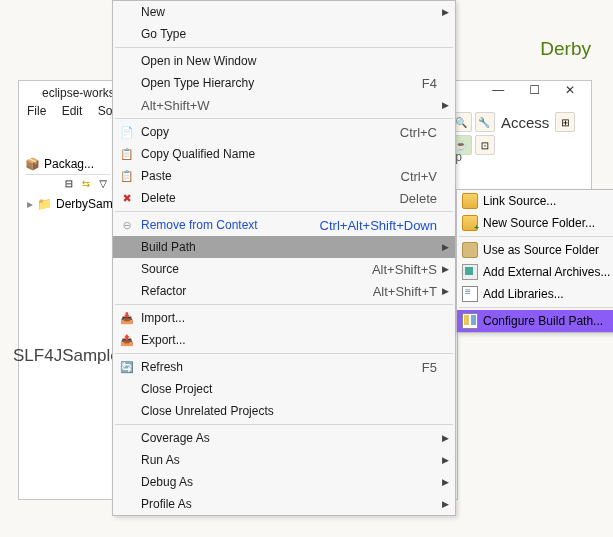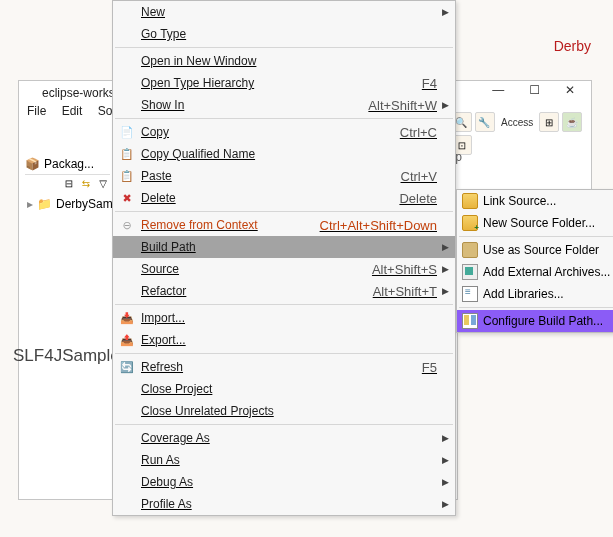--- a/index.html
+++ b/index.html
@@ -7,42 +7,42 @@
 
 .bg-window { position:absolute; left:18px; top:80px; width:440px; height:420px; border:1px solid #c5c5c5; background:#fff; }
 .bg-title-txt { position:absolute; left:42px; top:86px; color:#222; }
 .bg-menubar { position:absolute; left:27px; top:104px; color:#222; }
 .bg-menubar span { margin-right:12px; }
 
 .right-window { position:absolute; left:447px; top:80px; width:145px; height:250px; border:1px solid #c5c5c5; background:#fff; }
 .right-titlebar { position:absolute; left:455px; top:83px; width:120px; display:flex; justify-content:flex-end; gap:25px; color:#333; }
 .right-toolbar { position:absolute; left:452px; top:112px; width:135px; display:flex; gap:3px; flex-wrap:wrap; align-items:center; }
 .right-toolbar .tb { width:20px; height:20px; border:1px solid #d5d5d5; border-radius:2px; display:flex; align-items:center; justify-content:center; background:#fbf5ea; font-size:10px; }
-.access-lbl { font-size:10px; color:#333; padding:0 3px; }
+.access-lbl { font-size:15px; color:#333; padding:0 3px; }
 .right-ptxt { position:absolute; left:455px; top:150px; font-family:monospace; color:#666; }
 
-.derby-lbl { position:absolute; right:22px; top:38px; color:#b91c1c; font-size:14px; }
+.derby-lbl { position:absolute; right:22px; top:38px; color:#4d7c0f; font-size:19px; }
 
 .pkg-panel { position:absolute; left:25px; top:157px; width:85px; }
 .pkg-header { display:flex; align-items:center; gap:4px; border-bottom:1px solid #ddd; padding-bottom:3px;}
 .pkg-icons { display:flex; justify-content:flex-end; gap:3px; padding:3px 0; }
 .pkg-icons span { display:inline-block; width:14px; height:14px; font-size:10px; text-align:center; }
 .proj-row { display:flex; align-items:center; gap:4px; padding:2px 0 2px 2px; }
 
 .slf4j { position:absolute; left:13px; top:346px; color:#444; font-size:17px; }
 
-.ctx-menu { position:absolute; left:112px; top:0; width:344px; background:#f7f7f7; border:1px solid #bcbcbc; box-shadow:2px 2px 4px rgba(0,0,0,.15);text-decoration:underline; }
+.ctx-menu { position:absolute; left:112px; top:0; width:344px; background:#f7f7f7; border:1px solid #bcbcbc; box-shadow:2px 2px 4px rgba(0,0,0,.15); }
 .ctx-menu .row { display:flex; align-items:center; height:22px; padding:0 18px 0 28px; position:relative; color:#1a1a1a; cursor:default; }
 .ctx-menu .row .lbl { flex:1; white-space:nowrap; }
 .ctx-menu .row .sc { color:#555; font-size:13px; }
 .ctx-menu .row .arrow { position:absolute; right:6px; font-size:9px; color:#444; }
 .ctx-menu .row .ico { position:absolute; left:6px; width:16px; height:16px; display:flex; align-items:center; justify-content:center; font-size:11px; }
 .ctx-menu .sep { height:1px; background:#d6d6d6; margin:2px 2px; }
 .ctx-menu .row.hl { background:#a3a3a3; }
-.ctx-menu .row.dis .lbl, .ctx-menu .row.dis .sc { color:#c2410c; }
+.ctx-menu .row.dis .lbl, .ctx-menu .row.dis .sc { color:#1d4ed8; }
 
 .sub-menu { position:absolute; left:456px; top:189px; width:171px; background:#f7f7f7; border:1px solid #bcbcbc; box-shadow:2px 2px 4px rgba(0,0,0,.15); z-index:5; }
 .sub-menu .row { display:flex; align-items:center; height:22px; padding:0 6px 0 26px; position:relative; cursor:default; font-size:11px; }
 .sub-menu .row .ico { position:absolute; left:5px; width:16px; height:16px; display:flex; align-items:center; justify-content:center; font-size:11px; }
 .sub-menu .sep { height:1px; background:#d6d6d6; margin:2px 2px; }
 .sub-menu .row.hl { background:#8b5cf6; }
 
 .i-link-src { background:linear-gradient(#f6d26a,#e8b43d); border:1px solid #c78f18; border-radius:2px; }
 .i-new-src  { background:linear-gradient(#f6d26a,#e8b43d); border:1px solid #c78f18; border-radius:2px; position:relative; }
 .i-new-src::after{content:"+";position:absolute;right:-2px;bottom:-2px;font-size:8px;color:#2a7a2a;font-weight:bold;}
@@ -114,21 +114,20 @@
     </div>
   <div class="sep"></div>
   <div class="row">
       <span class="lbl">Open in New Window</span>
     </div>
   <div class="row">
       <span class="lbl">Open Type Hierarchy</span>
       <span class="sc">F4</span>
     </div>
   <div class="row">
-      <span class="lbl">Show In</span>
       <span class="sc">Alt+Shift+W</span>
       <span class="arrow">▶</span>
     </div>
   <div class="sep"></div>
   <div class="row">
       <span class="ico">📄</span>
       <span class="lbl">Copy</span>
       <span class="sc">Ctrl+C</span>
     </div>
   <div class="row">

